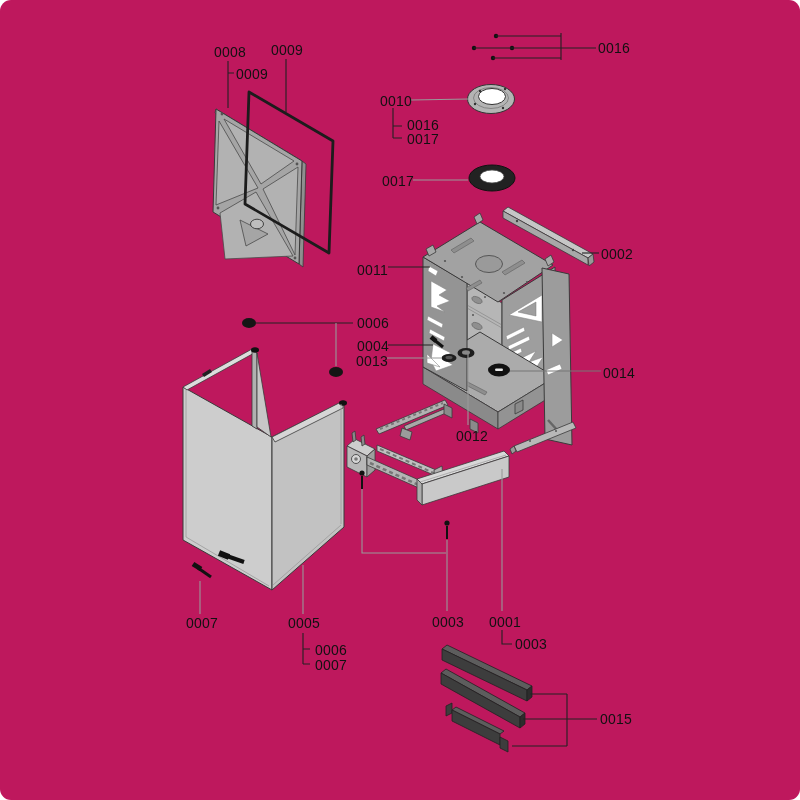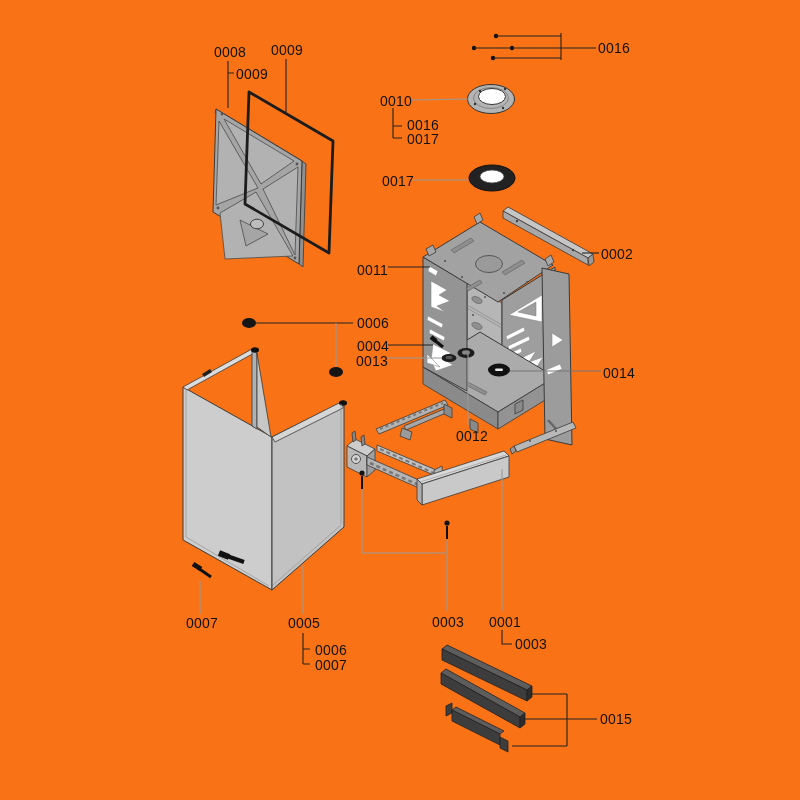--- a/index.html
+++ b/index.html
@@ -1,16 +1,16 @@
 <!DOCTYPE html>
 <html><head>
 <meta charset="utf-8">
 <style>
   html,body{margin:0;padding:0;background:#fff;}
-  .canvas{width:800px;height:800px;background:#f97316;position:relative;overflow:hidden;}
+  .canvas{width:800px;height:800px;background:#be185d;position:relative;overflow:hidden;border-radius:11px;}
   svg{display:block;}
   .lbl{font-family:"Liberation Sans",sans-serif;font-size:14px;fill:#111;letter-spacing:0.2px;}
   .ld{stroke:#222;stroke-width:1.1;fill:none;}
   .ldg{stroke:#999;stroke-width:1.1;fill:none;}
   .edge{stroke:#3a3a3a;stroke-width:1;}
   .edge8{stroke:#3a3a3a;stroke-width:0.8;}
   .cut{fill:#ffffff;stroke:#888;stroke-width:0.6;}
   .slot{fill:#8e8e8e;stroke:#555;stroke-width:0.5;}
 </style>
 </head>

